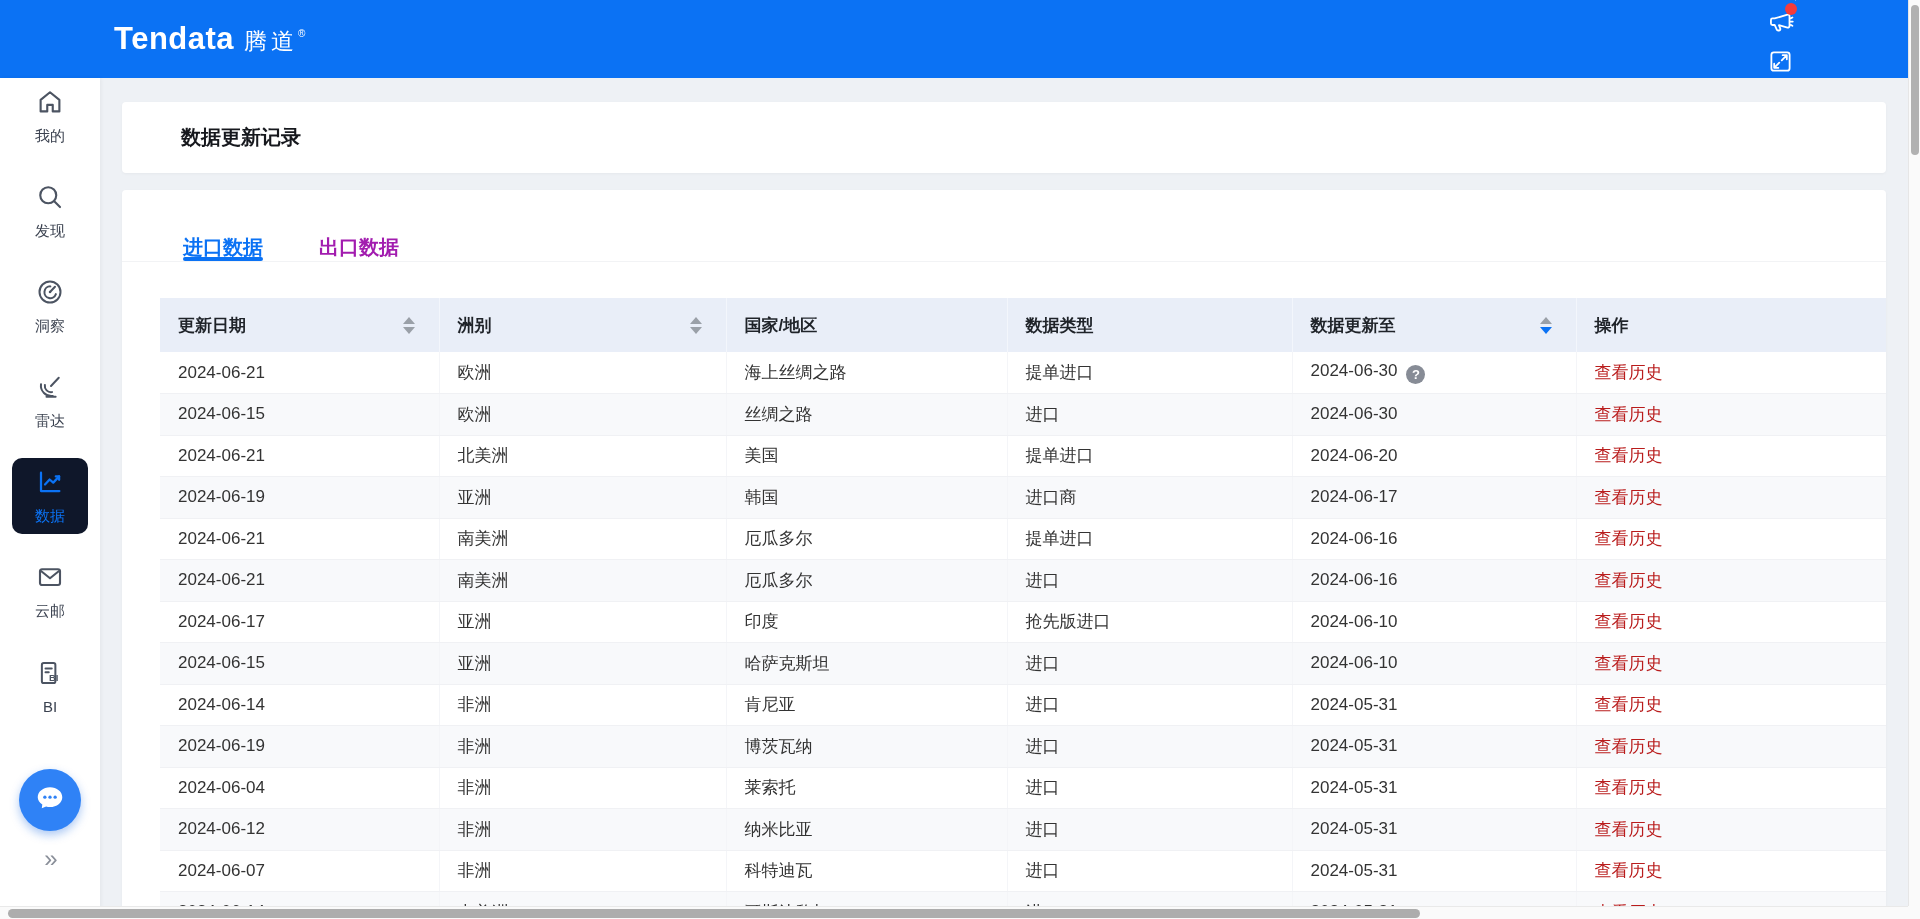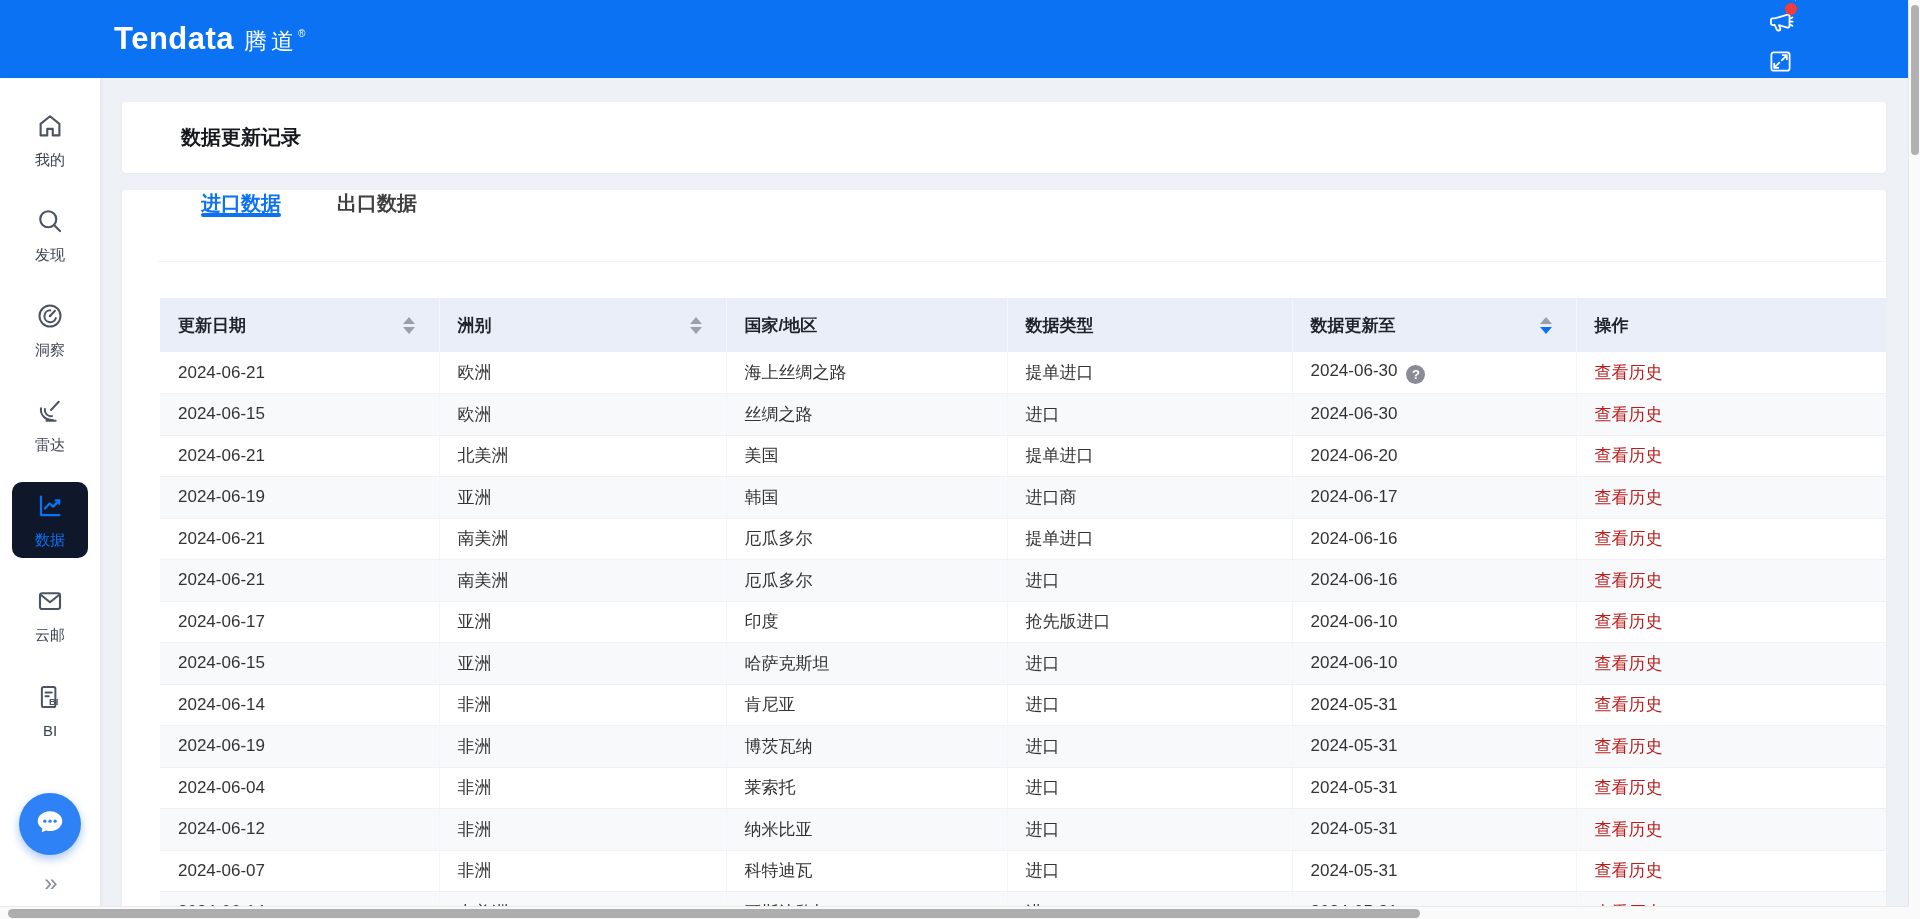--- a/index.html
+++ b/index.html
@@ -30,42 +30,42 @@
   .lang-btn .zh { font-size:19px; font-weight:700; }
   .lang-btn .sep { font-size:14px; margin:0 4px; opacity:.95; }
   .lang-btn .en { font-size:15px; font-weight:700; }
   .avatar { width:46px; height:46px; border-radius:50%; overflow:hidden; cursor:pointer;
             box-shadow:0 0 0 2px rgba(255,255,255,.55); background:#e9eef6; }
   .gap-nav { width:46px; }
 
   
   .sidebar { position:absolute; left:0; top:78px; width:100px; height:841px; background:#fff;
              box-shadow:1px 0 4px rgba(0,0,0,.05); display:flex; flex-direction:column; align-items:center;
-             padding-top:24px; z-index:2; }
+             z-index:2; }
   .side-item { width:76px; height:76px; border-radius:10px; display:flex; flex-direction:column;
                align-items:center; justify-content:center; color:#4c5462; cursor:pointer; margin-bottom:19px; }
   .side-item svg { width:30px; height:30px; }
   .side-item .lbl { font-size:15px; margin-top:6px; color:#3b4250; }
   .side-item.active { background:#0f172a; color:#0b72f4; }
   .side-item.active .lbl { color:#0b72f4; }
   .fab { width:62px; height:62px; border-radius:50%; background:#2f82f6; margin-top:26px;
          display:flex; align-items:center; justify-content:center; cursor:pointer;
          box-shadow:0 4px 10px rgba(15,98,224,.35); }
   .fab svg { width:38px; height:38px; }
   .collapse { margin-top:14px; color:#8a8f99; font-size:24px; cursor:pointer; letter-spacing:-2px; }
 
   
   .content { position:absolute; left:100px; top:78px; right:12px; bottom:0; background:#eef1f5; overflow:hidden; }
   .card { background:#fff; border-radius:4px; box-shadow:0 1px 3px rgba(0,0,0,.04); }
   .title-card { margin:24px 22px 0; height:71px; display:flex; align-items:center; padding-left:59px; }
   .page-title { font-size:20px; font-weight:700; color:#16181d; }
   .body-card { margin:17px 22px 0; height:729px; overflow:hidden; }
-  .tabs { height:72px; display:flex; align-items:flex-start; padding-left:43px; border-bottom:1px solid #f2f3f5;margin-left:36px; }
+  .tabs { height:72px; display:flex; align-items:flex-end; padding-left:61px; border-bottom:1px solid #f2f3f5; }
   .tab { position:relative; display:flex; align-items:center; font-size:20px; font-weight:700;
-         color:#404040; margin-right:56px; cursor:pointer; }
+         color:#a21caf; margin-right:56px; cursor:pointer; }
   .tab.active { color:#0b72f4; }
   .tab.active::after { content:""; position:absolute; left:0; right:0; bottom:0; height:4px;
                        border-radius:2px; background:#0b72f4; }
 
   
   .table-wrap { margin:36px 0 0 38px; }
   table { border-collapse:collapse; table-layout:fixed; width:1726px; }
   thead th { height:54px; background:#e9eef8; font-size:17px; font-weight:700; color:#1f2329;
              text-align:left; padding:0 14px 0 18px; border-right:1px solid #f3f6fc; }
   thead th:last-child { border-right:none; }

